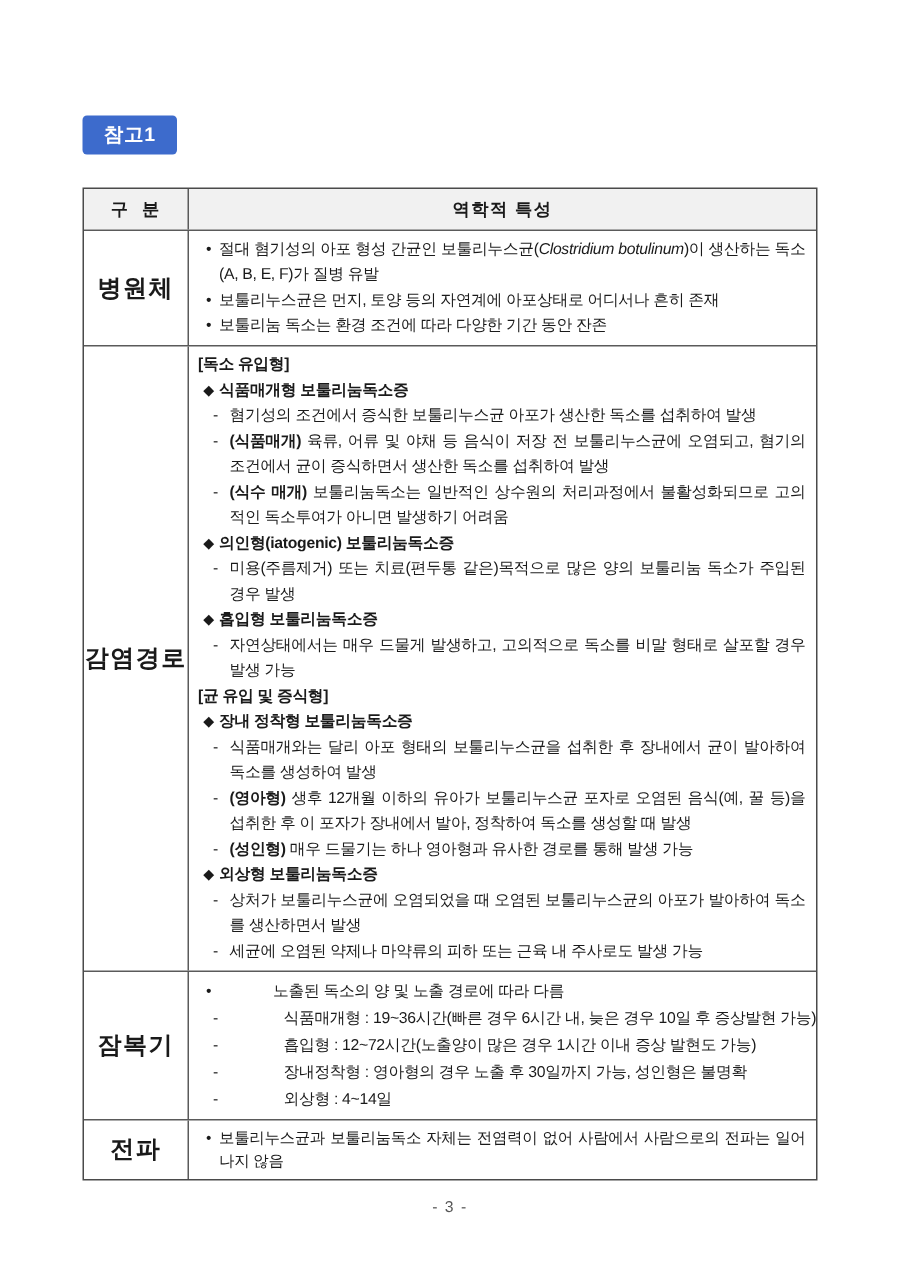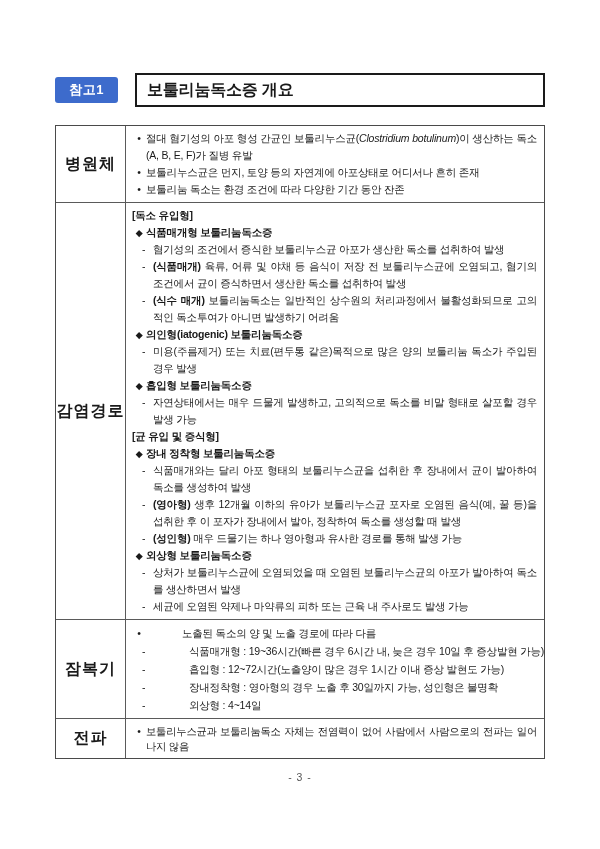--- a/index.html
+++ b/index.html
@@ -68,27 +68,28 @@
   }
 </style>
 </head>
 <body>
 
 <div class="page">
   <div class="doc">
 
     <div class="hdr">
       <div class="badge">참고1</div>
-      <div class="title-box">
-        <span>보툴리눔독소증 개요</span>
-      </div>
     </div>
 
     <div class="tbl">
 
+      <div class="tr th-row">
+        <div class="cell-l">구  분</div>
+        <div class="th-c">역학적 특성</div>
+      </div>
 
       <div class="tr r-pathogen">
         <div class="cell-l">병원체</div>
         <div class="cell-c">
           <div class="li">
             <span class="mk">•</span>
             <span class="tx"><span>절대 혐기성의 아포 형성 간균인 보툴리누스균(</span><i>Clostridium botulinum</i><span>)이 생산하는 독소(A, B, E, F)가 질병 유발</span></span>
           </div>
           <div class="li">
             <span class="mk">•</span>

